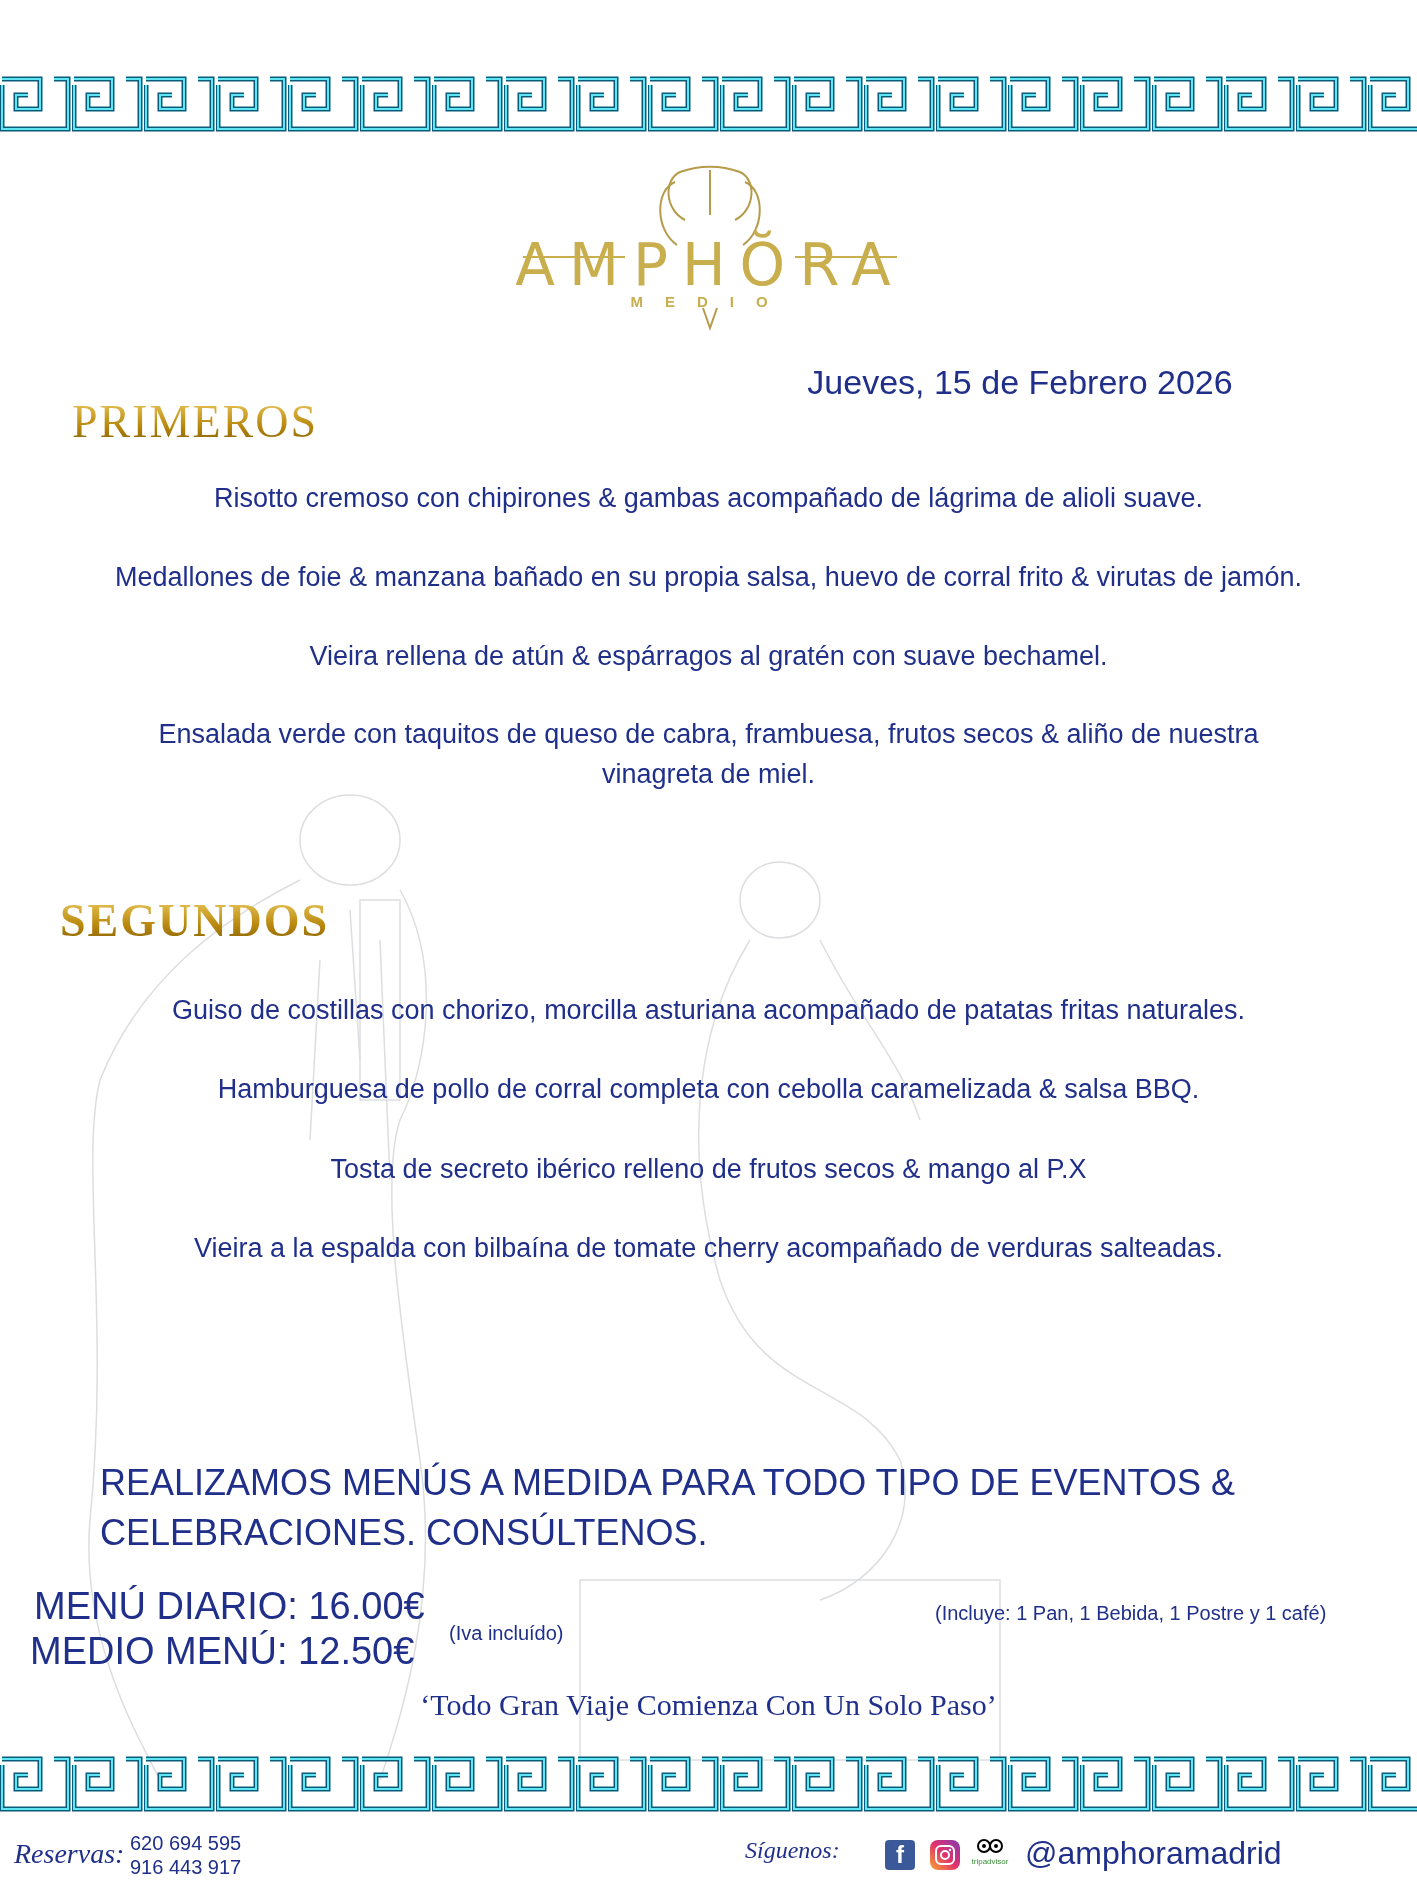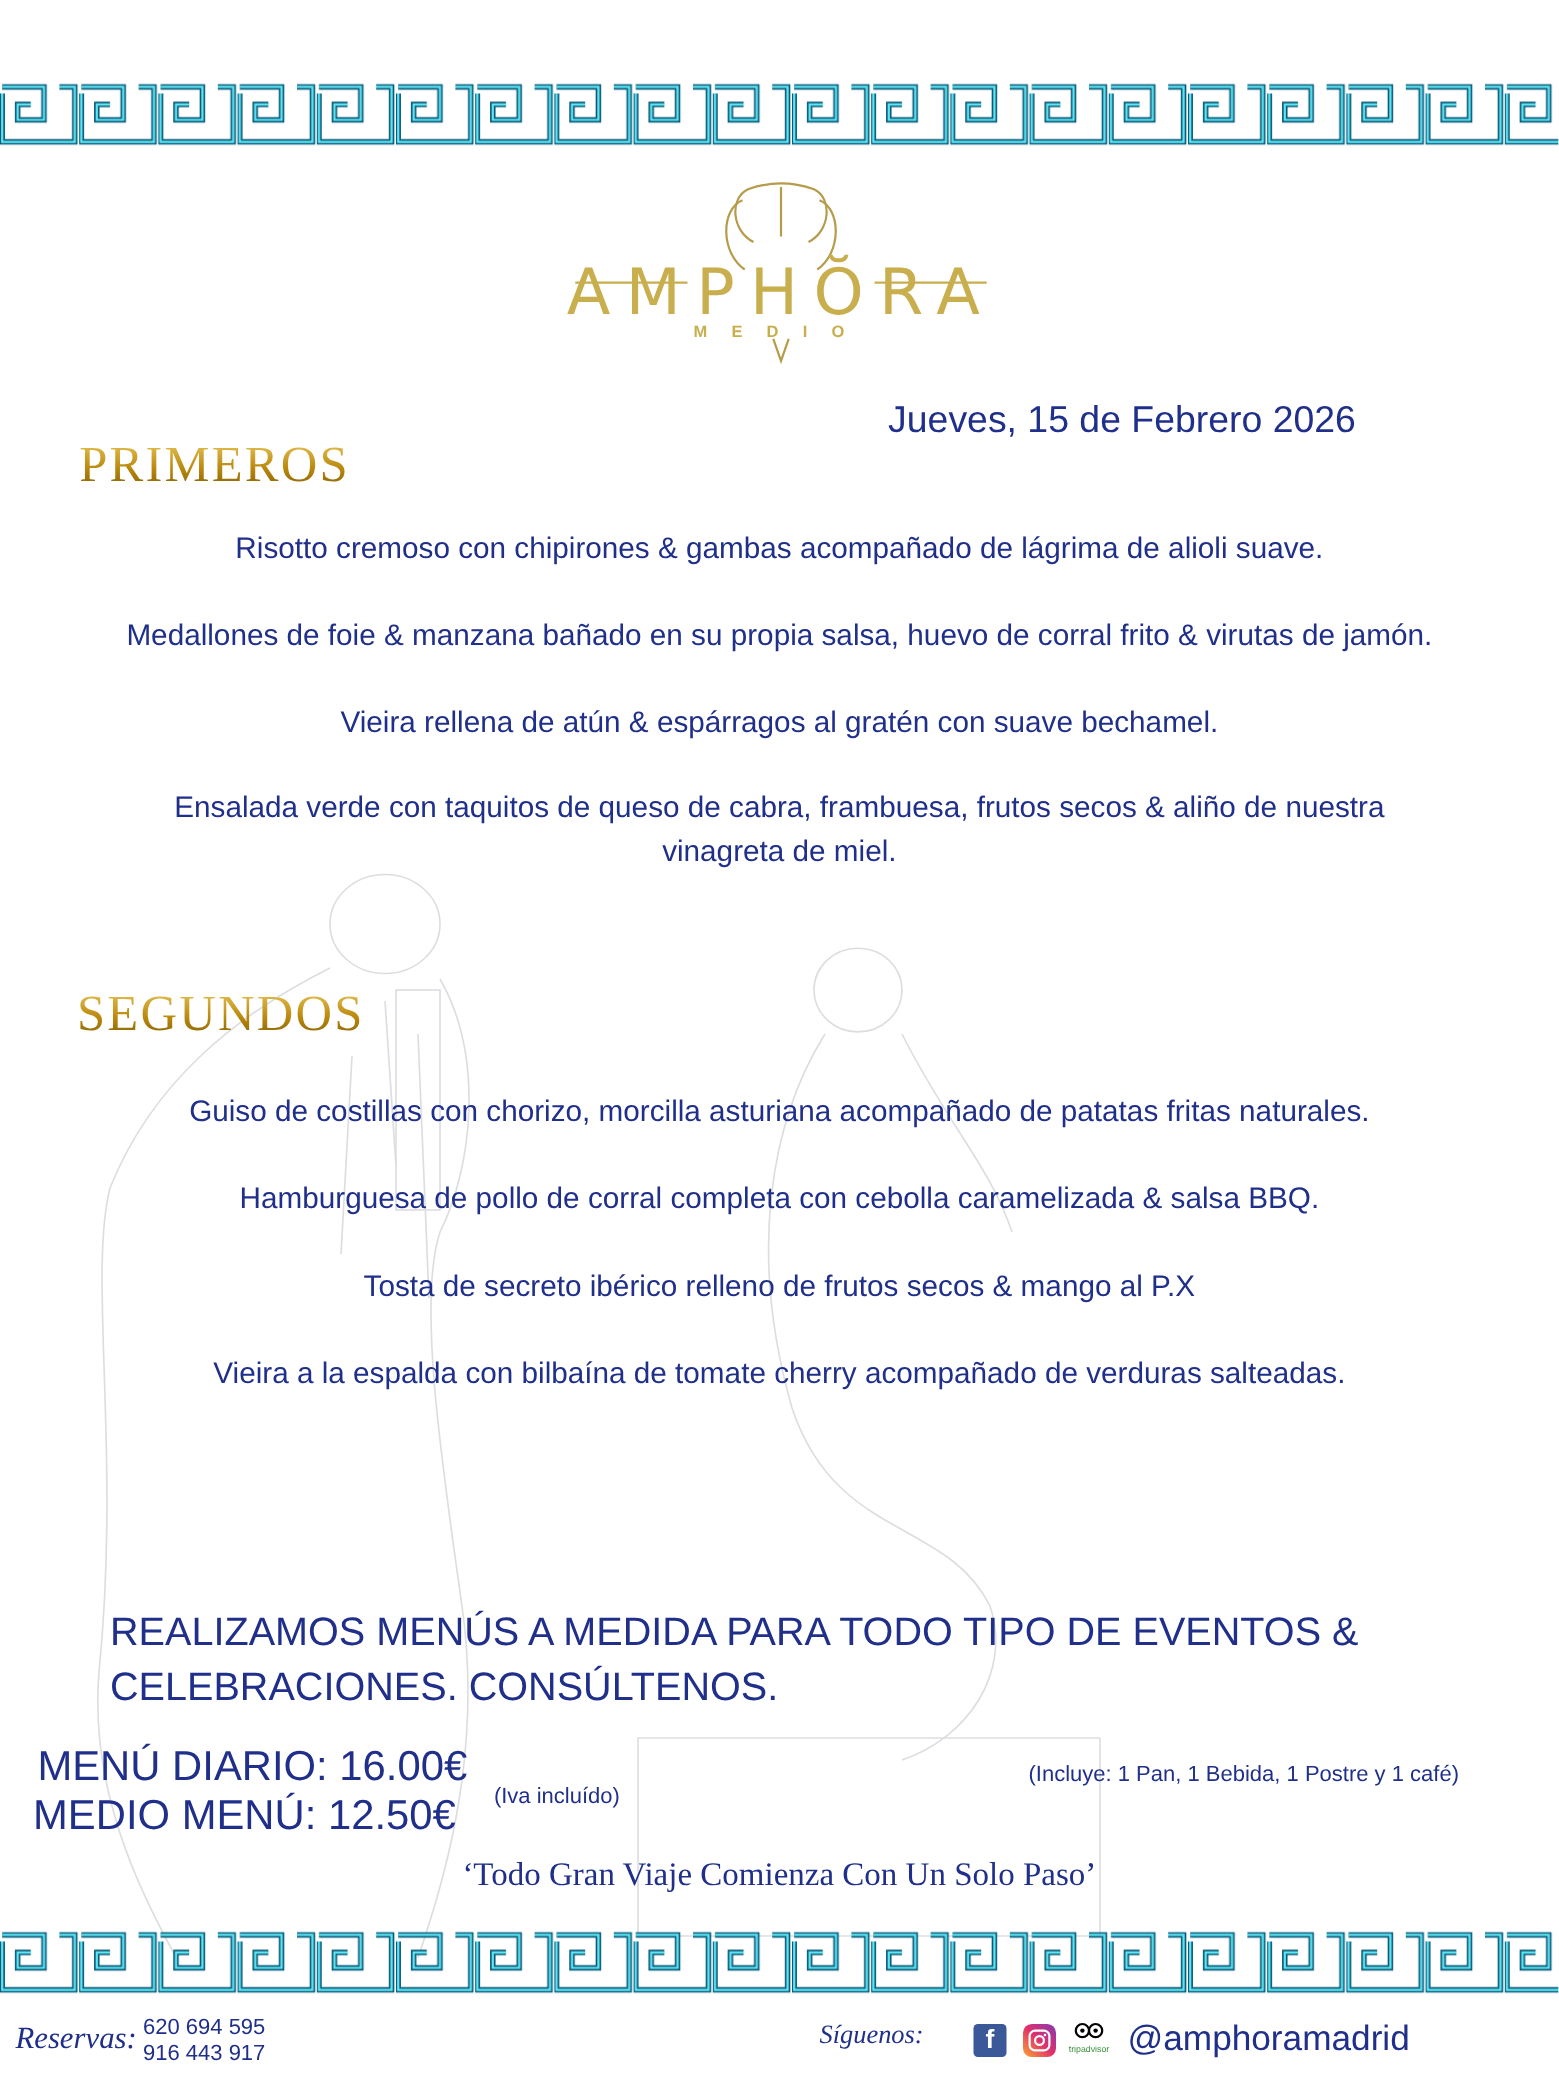--- a/index.html
+++ b/index.html
@@ -65,21 +65,21 @@
 
 <div class="date">Jueves, 15 de Febrero 2026</div>
 
 <div class="section-title" style="left:72px; top:395px;">PRIMEROS</div>
 <div class="dish" style="top:478px;">Risotto cremoso con chipirones &amp; gambas acompañado de lágrima de alioli suave.</div>
 <div class="dish" style="top:557px;">Medallones de foie &amp; manzana bañado en su propia salsa, huevo de corral frito &amp; virutas de jamón.</div>
 <div class="dish" style="top:636px;">Vieira rellena de atún &amp; espárragos al gratén con suave bechamel.</div>
 <div class="dish" style="top:714px;">Ensalada verde con taquitos de queso de cabra, frambuesa, frutos secos &amp; aliño de nuestra</div>
 <div class="dish" style="top:754px;">vinagreta de miel.</div>
 
-<div class="section-title" style="left:70px; top:894px;">SEGUNDOS</div>
+<div class="section-title" style="left:60px; top:894px;font-weight:bold;">SEGUNDOS</div>
 <div class="dish" style="top:990px;">Guiso de costillas con chorizo, morcilla asturiana acompañado de patatas fritas naturales.</div>
 <div class="dish" style="top:1069px;">Hamburguesa de pollo de corral completa con cebolla caramelizada &amp; salsa BBQ.</div>
 <div class="dish" style="top:1149px;">Tosta de secreto ibérico relleno de frutos secos &amp; mango al P.X</div>
 <div class="dish" style="top:1228px;">Vieira a la espalda con bilbaína de tomate cherry acompañado de verduras salteadas.</div>
 
 <div class="promo" style="top:1458px;">REALIZAMOS MENÚS A MEDIDA PARA TODO TIPO DE EVENTOS &amp;</div>
 <div class="promo" style="top:1508px;">CELEBRACIONES. CONSÚLTENOS.</div>
 
 <div class="price" style="left:34px; top:1587px;">MENÚ DIARIO: 16.00€</div>
 <div class="price" style="left:30px; top:1632px;">MEDIO MENÚ: 12.50€</div>

